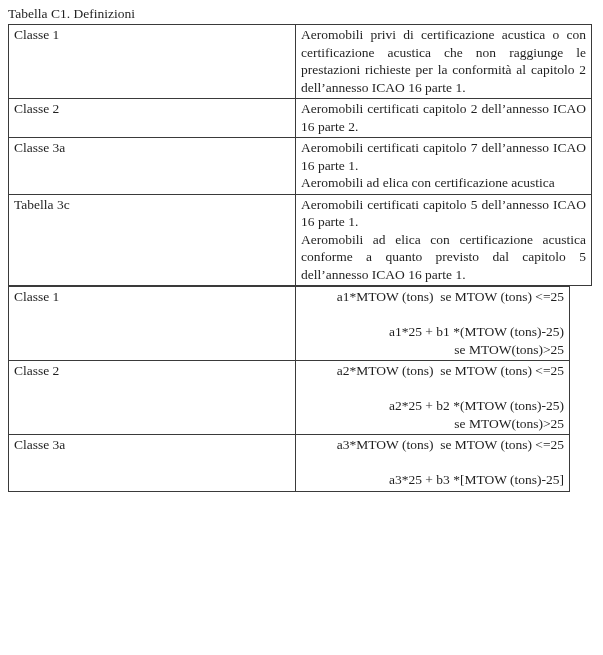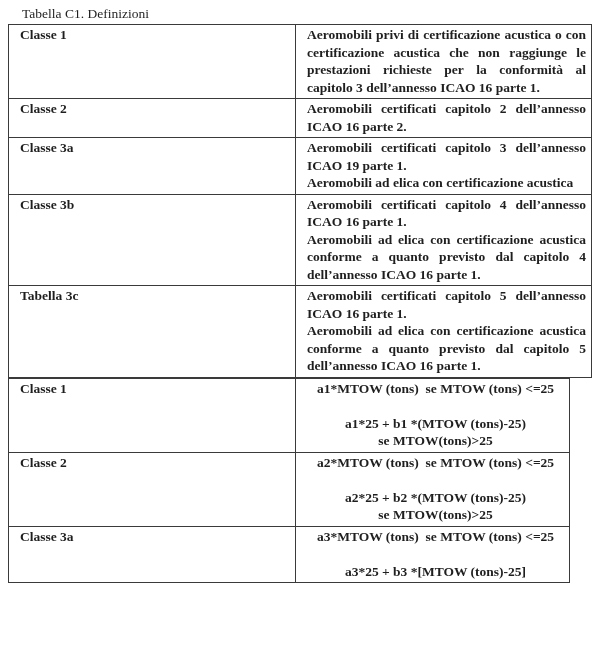--- a/index.html
+++ b/index.html
@@ -13,83 +13,78 @@
     font-family: "Liberation Serif", serif;
     color: #1f1f1f;
     overflow: hidden;
   }
   .doc {
     padding: 5px 0 0 8px;
   }
   .tbl-title {
     font-size: 13.5px;
     line-height: 17px;
-    margin: 0 0 2px 14px;
+    margin: 0 0 2px 0;
     color: #1f1f1f;
   }
   .tbl-title.t2 {
     margin-top: 17px;
   }
   table.tbl {
     border-collapse: collapse;
     table-layout: fixed;
     font-size: 13.5px;
     line-height: 17.5px;
     color: #1f1f1f;
   }
   table.c1 { width: 584px; }
   table.c2 { width: 562px; }
   table.tbl col.col-left { width: 287px; }
   table.tbl td, table.tbl th {
     border: 1px solid #3a3a3a;
     vertical-align: top;
-    padding: 1px 5px 2px 11px;
-    font-weight: bold;
+    padding: 1px 5px 2px 5px;
+    font-weight: normal;
     text-align: left;
   }
   td.cell-right.justify {
     text-align: justify;
     white-space: pre-wrap;
   }
   td.cell-right.formula {
-    text-align: center;
+    text-align: right;
     white-space: pre-wrap;
   }
   th.cell-right { white-space: normal; }
 </style>
 </head>
 <body>
 
 <div class="doc">
 
   <div class="tbl-title">Tabella C1. Definizioni</div>
 
   <table class="tbl c1">
     <colgroup>
         <col class="col-left">
         <col class="col-right">
       </colgroup>
     <tbody>
       <tr>
         <td class="cell-left">Classe 1</td>
-        <td class="cell-right justify">Aeromobili privi di certificazione acustica o con certificazione acustica che non raggiunge le prestazioni richieste per la conformità al capitolo 3 dell’annesso ICAO 16 parte 1.</td>
+        <td class="cell-right justify">Aeromobili privi di certificazione acustica o con certificazione acustica che non raggiunge le prestazioni richieste per la conformità al capitolo 2 dell’annesso ICAO 16 parte 1.</td>
       </tr>
       <tr>
         <td class="cell-left">Classe 2</td>
         <td class="cell-right justify">Aeromobili certificati capitolo 2 dell’annesso ICAO 16 parte 2.</td>
       </tr>
       <tr>
         <td class="cell-left">Classe 3a</td>
-        <td class="cell-right justify">Aeromobili certificati capitolo 3 dell’annesso ICAO 19 parte 1.
+        <td class="cell-right justify">Aeromobili certificati capitolo 7 dell’annesso ICAO 16 parte 1.
 Aeromobili ad elica con certificazione acustica</td>
-      </tr>
-      <tr>
-        <td class="cell-left">Classe 3b</td>
-        <td class="cell-right justify">Aeromobili certificati capitolo 4 dell’annesso ICAO 16 parte 1.
-Aeromobili ad elica con certificazione acustica conforme a quanto previsto dal capitolo 4 dell’annesso ICAO 16 parte 1.</td>
       </tr>
       <tr>
         <td class="cell-left">Tabella 3c</td>
         <td class="cell-right justify">Aeromobili certificati capitolo 5 dell’annesso ICAO 16 parte 1.
 Aeromobili ad elica con certificazione acustica conforme a quanto previsto dal capitolo 5 dell’annesso ICAO 16 parte 1.</td>
       </tr>
     </tbody>
   </table>
 
 

